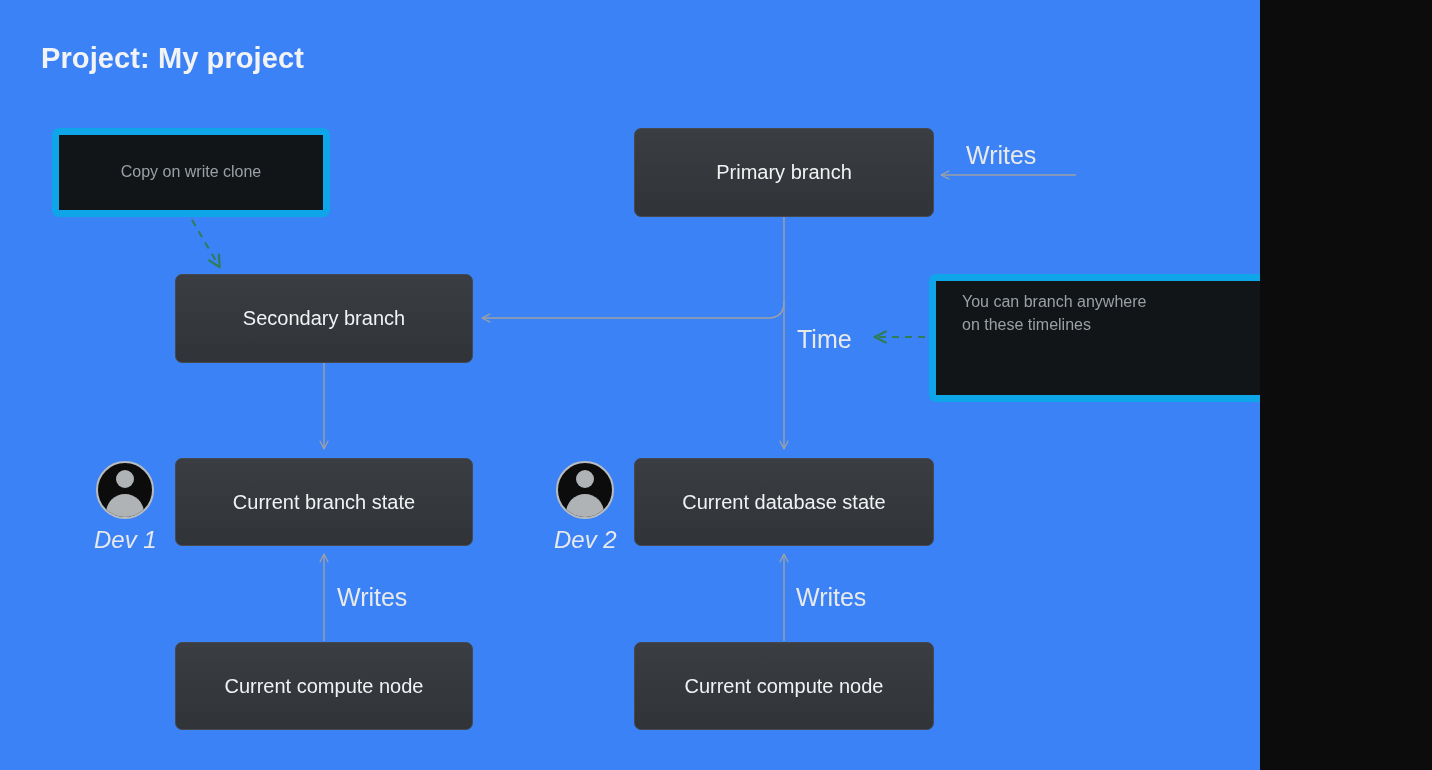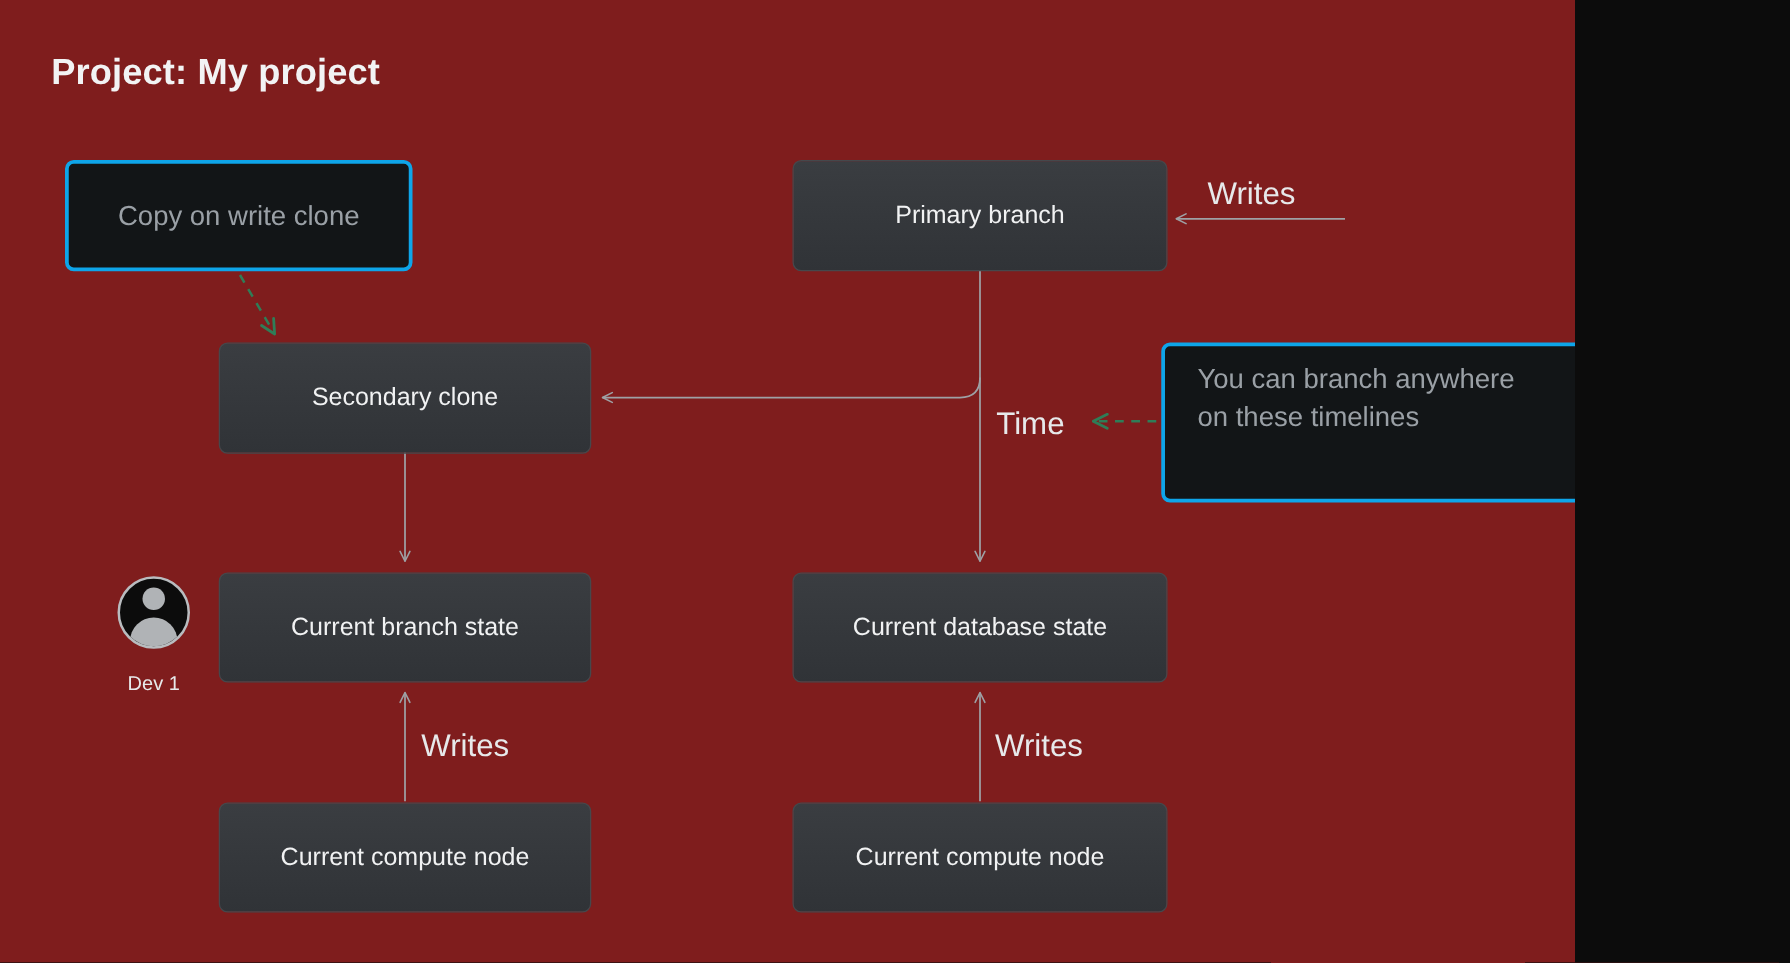--- a/index.html
+++ b/index.html
@@ -9,21 +9,21 @@
     background: #0c0c0c;
   }
   body {
     font-family: "Liberation Sans", sans-serif;
     -webkit-font-smoothing: antialiased;
   }
   #canvas {
     position: relative;
     width: 1260px;
     height: 770px;
-    background: #7f1d1d;
+    background: #3b82f6;
     overflow: hidden;
   }
 
   
   .page-title {
     position: absolute;
     left: 41px;
     top: 42px;
     font-size: 29px;
     font-weight: 700;
@@ -49,23 +49,23 @@
   }
 
   
   .note {
     position: absolute;
     box-sizing: border-box;
     display: flex;
     align-items: center;
     border-radius: 7px;
     background: #121517;
-    border: 3px solid #0ea5e9;
+    border: 7px solid #0ea5e9;
     color: #9aa0a6;
-    font-size: 22px;
+    font-size: 16px;
     line-height: 1.42;
     padding: 0 26px;
   }
   .note.centered { justify-content: center; }
 
   
   .label {
     position: absolute;
     color: #e7e9ea;
     font-size: 25px;
@@ -105,24 +105,25 @@
     position: absolute;
     left: 50%;
     top: 31px;
     transform: translateX(-50%);
     width: 38px;
     height: 30px;
     border-radius: 19px 19px 0 0;
     background: #b0b3b6;
   }
   .avatar-label {
-    margin-top: 20px;
-    font-size: 16px;
+    margin-top: 7px;
+    font-size: 24px;
     color: #e7e9ea;
     white-space: nowrap;
+    font-style: italic;
   }
 
   
   #wires {
     position: absolute;
     left: 0;
     top: 0;
     width: 1432px;
     height: 770px;
     pointer-events: none;
@@ -165,21 +166,21 @@
   <div class="note centered" style="left:52px; top:128px; width:278px; height:89px;">
     <span>Copy on write clone</span>
   </div>
 
   <div class="node" style="left:634px; top:128px; width:300px; height:89px;">
     <span>Primary branch</span>
   </div>
 
 
   <div class="node" style="left:175px; top:274px; width:298px; height:89px;">
-    <span>Secondary clone</span>
+    <span>Secondary branch</span>
   </div>
 
   <div class="note" style="left:929px; top:274px; width:342px; height:128px; display:block; padding-top:10px;">
     <div>You can branch anywhere</div>
     <div>on these timelines</div>
   </div>
 
   <div class="node" style="left:634px; top:458px; width:300px; height:88px;">
     <span>Current database state</span>
   </div>
@@ -202,14 +203,18 @@
 
   <div class="label" style="left:796px; top:583px;">Writes</div>
 
   <div class="label" style="left:797px; top:325px;">Time</div>
 
   <div class="avatar-group" style="left:94px; top:461px;">
     <div class="avatar"></div>
     <div class="avatar-label">Dev 1</div>
   </div>
 
+  <div class="avatar-group" style="left:554px; top:461px;">
+    <div class="avatar"></div>
+    <div class="avatar-label">Dev 2</div>
+  </div>
 
 </div>
 
 </body></html>

